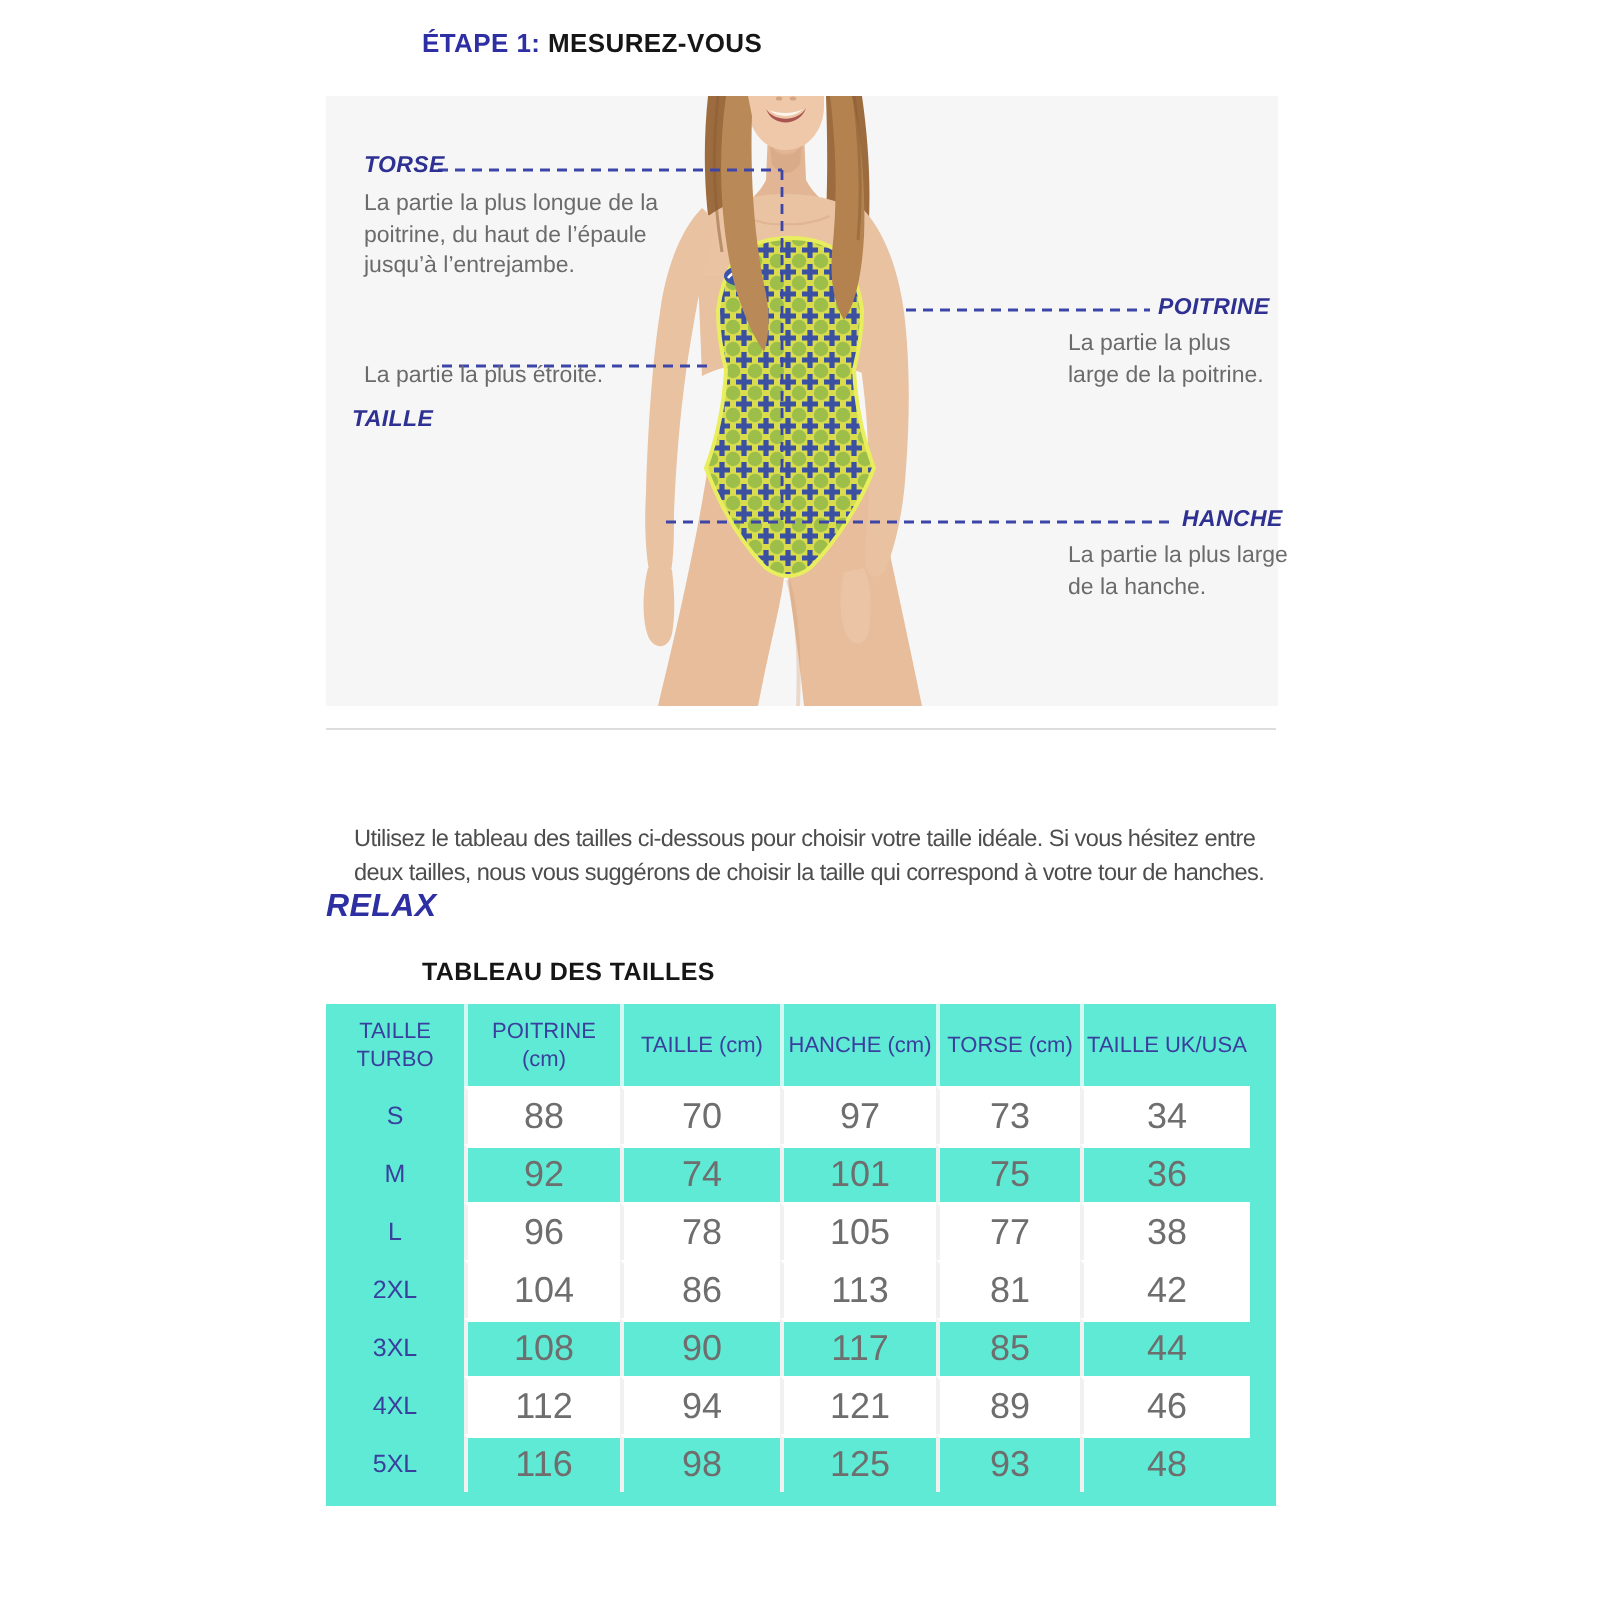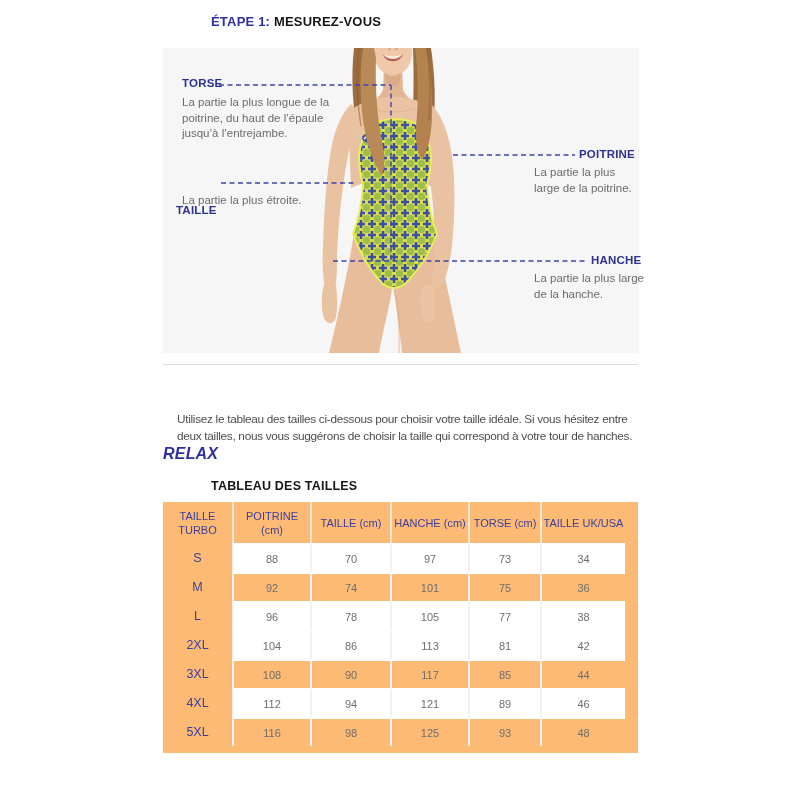--- a/index.html
+++ b/index.html
@@ -9,43 +9,43 @@
   .h-step{position:absolute;font-weight:bold;font-size:13px;
     letter-spacing:.2px;color:#161616;white-space:nowrap;margin-left:48px;}
   .h-step .blue{color:#2d2fa2;}
   #h1{left:163px;top:14px;}
   #h2{left:163px;top:376px;}
   #h3{left:163px;top:479px;font-size:12.5px;}
 
   .photo-box{position:absolute;left:163px;top:48px;width:476px;height:305px;background:#f6f6f6;}
   .model-svg{position:absolute;left:0;top:0;width:476px;height:305px;}
 
-  .ann-label{position:absolute;font-weight:bold;font-size:11.5px;
+  .ann-label{position:absolute;font-style:italic;font-weight:bold;font-size:11.5px;
     color:#2e3192;letter-spacing:.2px;white-space:nowrap;}
   .ann-desc{position:absolute;font-size:11.5px;color:#6b6b6b;line-height:15.5px;white-space:nowrap;}
   #torse-label{left:19px;top:29px;}   #torse-desc{left:19px;top:47px;}
   #poitrine-label{left:416px;top:100px;} #poitrine-desc{left:371px;top:117px;}
-  #taille-label{left:13px;top:128px;margin-top:28px;} #taille-desc{left:19px;top:145px;}
+  #taille-label{left:13px;top:128px;margin-top:28px;} #taille-desc{left:19px;top:133px;}
   #hanche-label{left:428px;top:206px;} #hanche-desc{left:371px;top:223px;}
 
   .divider{position:absolute;left:163px;top:364px;width:475px;height:1px;background:#dddddd;}
 
   .intro{position:absolute;left:177px;top:399px;font-size:11.8px;letter-spacing:-.3px;
     color:#4d4d4d;line-height:17px;white-space:nowrap;}
   .relax{position:absolute;left:163px;top:445px;font-style:italic;font-weight:bold;
     font-size:16px;color:#2d2fa2;letter-spacing:.2px;}
 
-  .size-table{position:absolute;left:163px;top:502px;width:475px;background:#fdba74;
+  .size-table{position:absolute;left:163px;top:502px;width:475px;background:#5eead4;
     padding:0 23px 7px 0;box-sizing:border-box;}
   .size-table table{border-collapse:separate;border-spacing:0;table-layout:fixed;width:462px;}
   .size-table th,.size-table td{padding:0;text-align:center;vertical-align:middle;}
   .size-table thead th{height:41px;font-size:11px;font-weight:normal;color:#3a3f9e;line-height:14px;}
   .size-table thead th + th{border-left:2px solid rgba(255,255,255,.7);}
   .size-table tbody th{height:29px;font-size:12.5px;font-weight:normal;color:#3a3f9e;}
-  .size-table tbody td{height:27px;font-size:11px;color:#6e6e6e;
+  .size-table tbody td{height:27px;font-size:18px;color:#6e6e6e;
     border-left:2px solid #f1f1f1;border-top:2px solid #ffffff;margin-top:44px;}
   .size-table tbody tr.w td{background:#ffffff;}
   col.c1{width:69px;} col.c2{width:78px;} col.c3{width:80px;}
   col.c4{width:78px;} col.c5{width:72px;} col.c6{width:85px;}
 </style>
 </head>
 <body>
 
 <div class="page">
 

